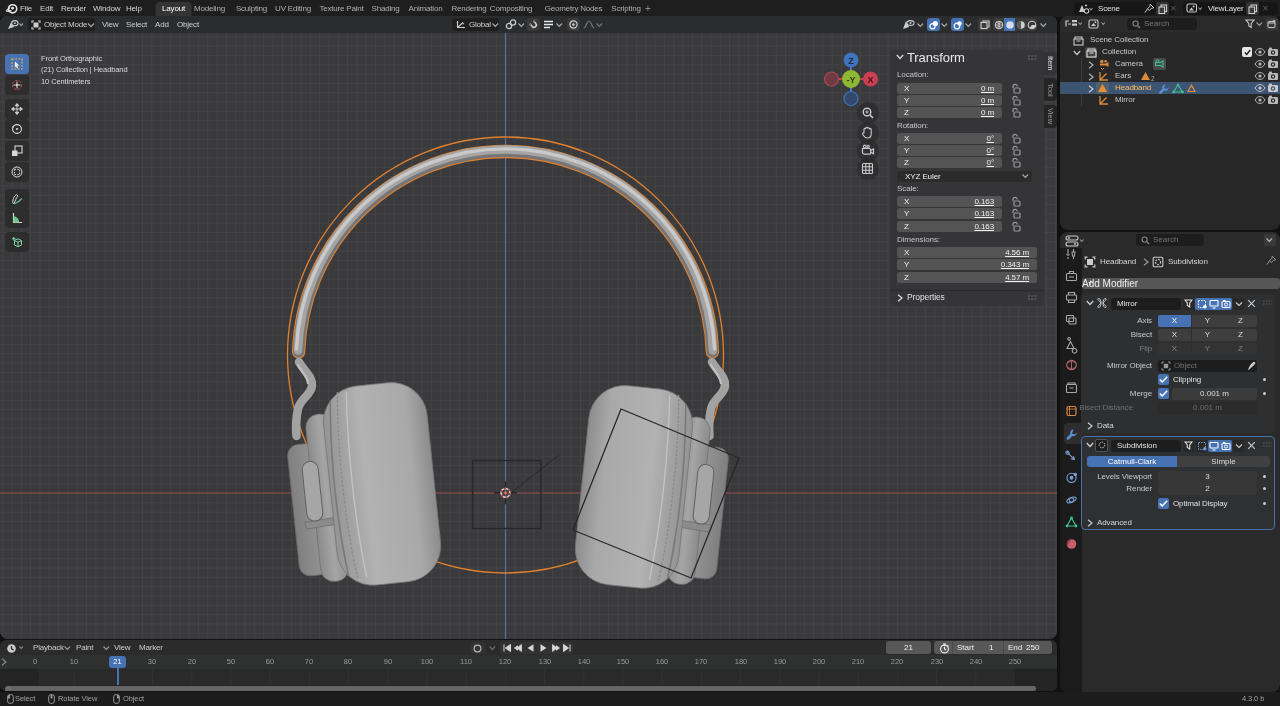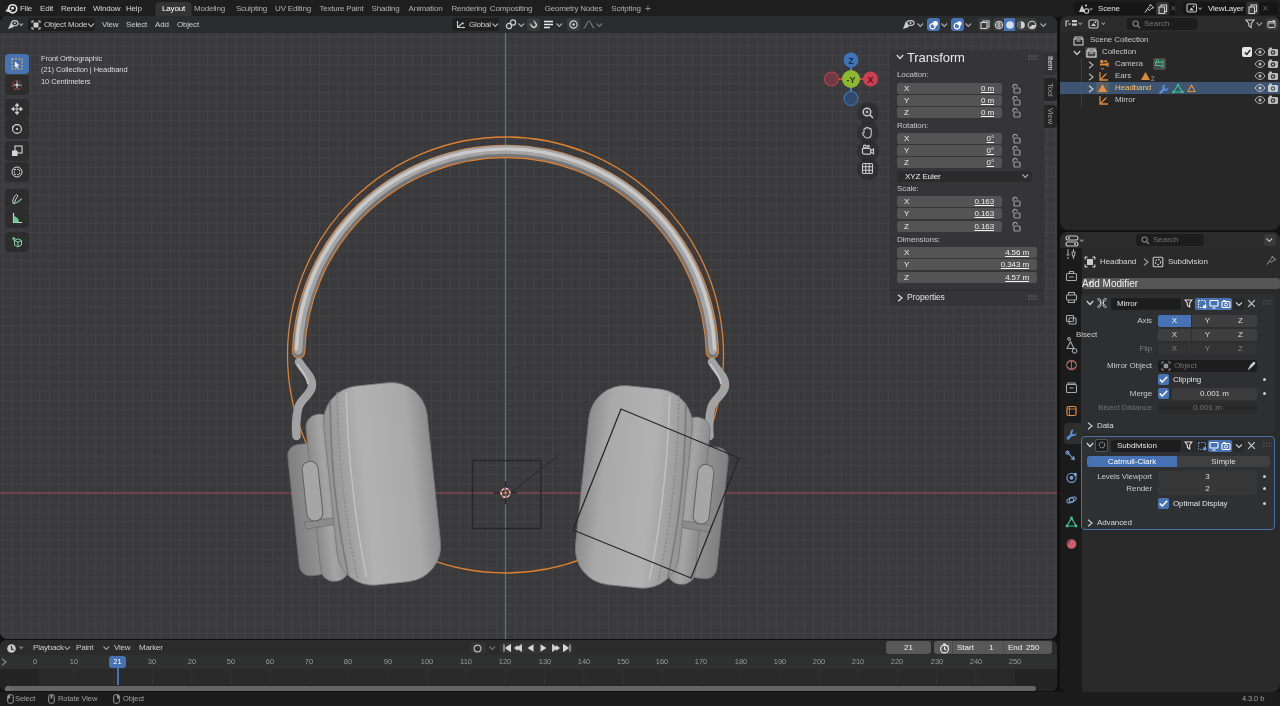--- a/index.html
+++ b/index.html
@@ -818,21 +818,21 @@
     <svg class="abs" style="left:187px;top:67px" width="9" height="9" viewBox="0 0 9 9">
         <path d="M1.2 1.2 L7.8 7.8 M7.8 1.2 L1.2 7.8" stroke="#c9c9c9" stroke-width="1.2"></path>
       </svg>
     <svg class="abs" style="left:203px;top:68px" width="9" height="6" viewBox="0 0 9 6">
         <path d="M0 1 h9 M0 4 h9" stroke="#5f5f5f" stroke-width="1" stroke-dasharray="1.6 1.2"></path>
       </svg>
     <div class="prow" style="left:0;top:83.3px;width:92px;text-align:right">Axis</div>
     <div class="mbtn" style="left:98px;top:83.3px;width:33px;background:#4772b3;color:#ffffff;border-radius:2px 0 0 2px">X</div>
     <div class="mbtn" style="left:131.5px;top:83.3px;width:32px;border-radius:0">Y</div>
     <div class="mbtn" style="left:164px;top:83.3px;width:33px;border-radius:0 2px 2px 0">Z</div>
-    <div class="prow" style="left:16px;top:97px;width:92px;text-align:left">Bisect</div>
+    <div class="prow" style="left:0;top:97px;width:92px;text-align:right">Bisect</div>
     <div class="mbtn" style="left:98px;top:97px;width:33px;border-radius:2px 0 0 2px">X</div>
     <div class="mbtn" style="left:131.5px;top:97px;width:32px;border-radius:0">Y</div>
     <div class="mbtn" style="left:164px;top:97px;width:33px;border-radius:0 2px 2px 0">Z</div>
     <div class="prow" style="left:0;top:110.5px;width:92px;text-align:right;color:#7e7e7e">Flip</div>
     <div class="mbtn" style="left:98px;top:110.5px;width:33px;background:#333333;color:#828282;border-radius:2px 0 0 2px">X</div>
     <div class="mbtn" style="left:131.5px;top:110.5px;width:32px;background:#333333;color:#828282;border-radius:0">Y</div>
     <div class="mbtn" style="left:164px;top:110.5px;width:33px;background:#333333;color:#828282;border-radius:0 2px 2px 0">Z</div>
     <div class="prow" style="left:0;top:128px;width:92px;text-align:right">Mirror Object</div>
     <div class="abs" style="left:98px;top:128px;width:99px;height:12px;background:#1d1d1d;border-radius:2.5px"></div>
     <svg class="abs" style="left:101px;top:129px" width="10" height="10" viewBox="0 0 10 10">
@@ -851,21 +851,21 @@
     <div class="prow" style="left:113px;top:142px;color:#e0e0e0">Clipping</div>
     <div class="dot" style="left:203px;top:146px"></div>
     <div class="prow" style="left:0;top:156px;width:92px;text-align:right">Merge</div>
     <div class="chk" style="left:98px;top:156px">
         <svg width="9" height="7" viewBox="0 0 9 7">
           <path d="M0.8 3.5 L3.2 6 L8.2 0.8" stroke="#ffffff" stroke-width="1.5" fill="none"></path>
         </svg>
       </div>
     <div class="pfield" style="left:112px;top:156px;width:85px">0.001 m</div>
     <div class="dot" style="left:203px;top:160px"></div>
-    <div class="prow" style="left:0;top:169.5px;width:92px;text-align:right;color:#6f6f6f">Bisect Distance</div>
+    <div class="prow" style="left:0;top:169.5px;width:92px;text-align:center;color:#6f6f6f">Bisect Distance</div>
     <div class="pfield" style="left:98px;top:169.5px;width:99px;background:#2b2b2b;color:#6f6f6f">0.001 m</div>
     <svg class="abs" style="left:27px;top:190px" width="6" height="8" viewBox="0 0 6 8">
         <path d="M1 0.8 L5 4 L1 7.2" stroke="#c9c9c9" stroke-width="1.2" fill="none"></path>
       </svg>
     <div class="prow" style="left:37px;top:188.4px;color:#d8d8d8">Data</div>
 
     <div class="abs" style="left:21px;top:204px;width:194px;height:94px;background:#2e3031;border-radius:4px;border:1px solid #4a72aa"></div>
     <svg class="abs" style="left:26px;top:210px" width="8" height="6" viewBox="0 0 8 6">
         <path d="M0.8 1 L4 4.5 L7.2 1" stroke="#d0d0d0" stroke-width="1.3" fill="none"></path>
       </svg>

